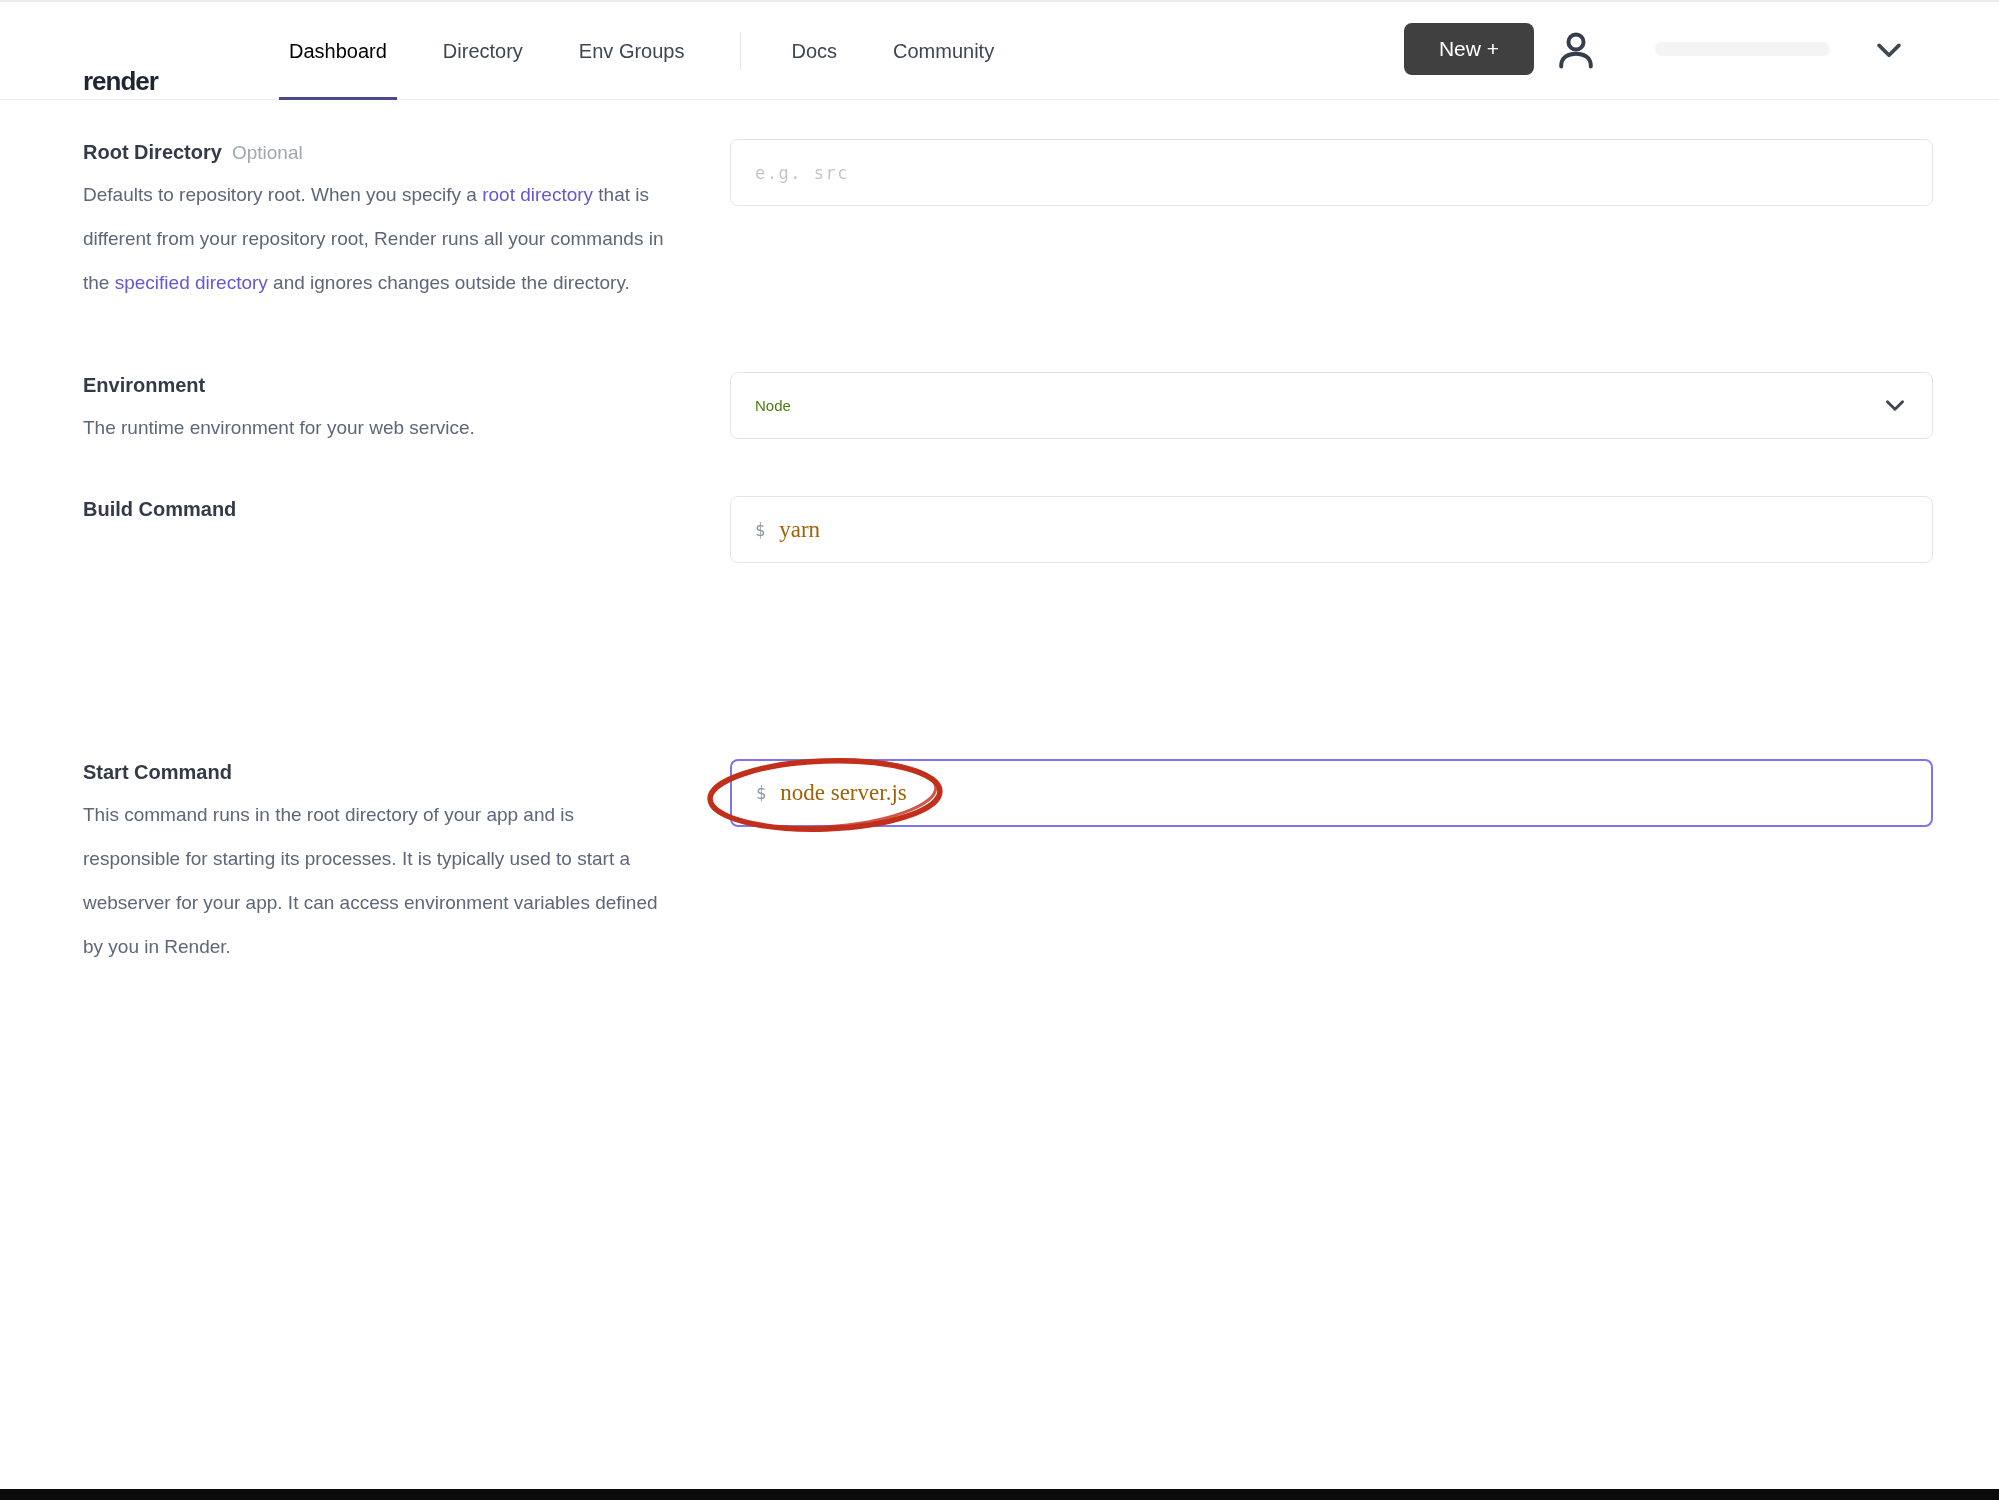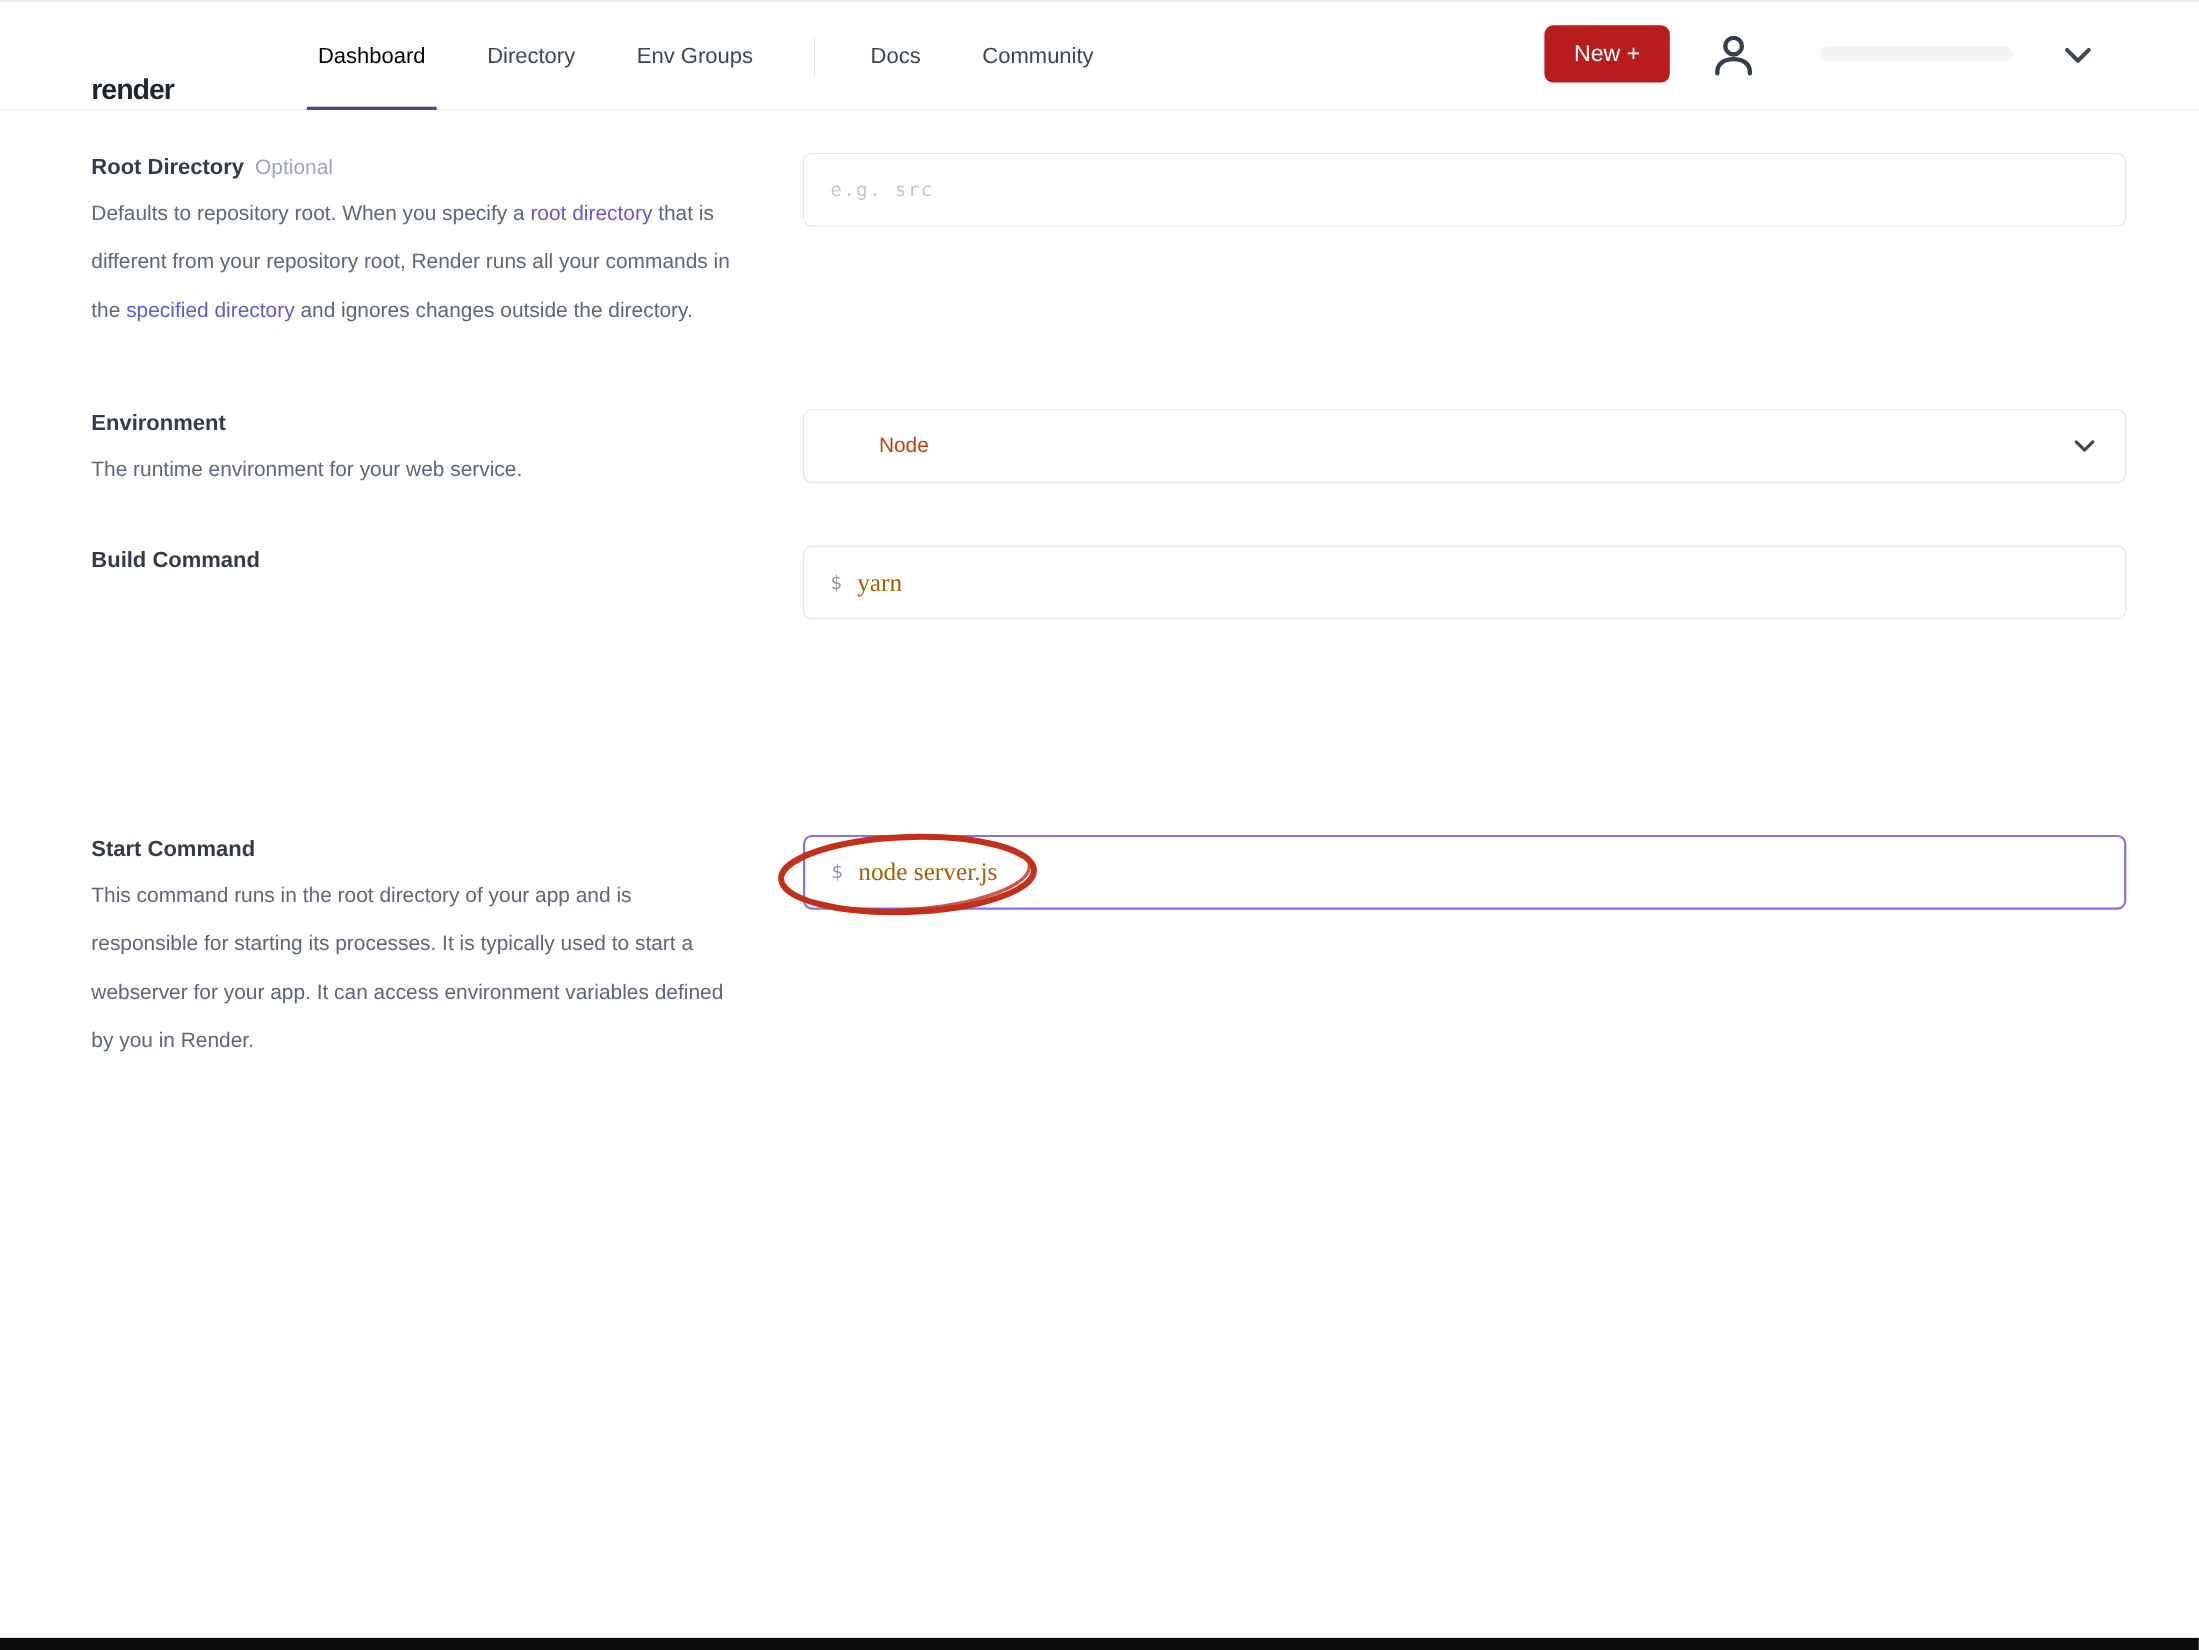--- a/index.html
+++ b/index.html
@@ -28,22 +28,22 @@
     padding: 0 6px; margin-right: 44px;
     font-size: 20px; color: #3d4654; text-decoration: none; cursor: pointer;
   }
   .nav-item.active { color: #000000; }
   .nav-item.active::after {
     content: ""; position: absolute; left: -4px; right: -4px; bottom: 0;
     height: 3px; background: #4d4889;
   }
   .nav-divider { width: 1px; height: 38px; background: #e3e5e9; margin: 0 44px 0 6px; }
   .new-btn {
-    position: absolute; left: 1404px; top: 21px; width: 114px; height: 52px;
-    background: #b91c1c; color: #fff; border: none; border-radius: 8px;
+    position: absolute; left: 1404px; top: 21px; width: 130px; height: 52px;
+    background: #404040; color: #fff; border: none; border-radius: 8px;
     font-size: 21px; font-family: "Liberation Sans", sans-serif; cursor: pointer;
   }
   .account-icon { position: absolute; left: 1553px; top: 26px; width: 46px; height: 46px; cursor: pointer; }
   .redacted-user {
     position: absolute; left: 1655px; top: 40px; width: 175px; height: 14px;
     background: #f4f4f4; border-radius: 7px;
   }
   .caret-icon { position: absolute; left: 1872px; top: 36px; width: 34px; height: 28px; cursor: pointer; }
   svg.stroke-icon { stroke: #343e4d; fill: none; stroke-width: 2.4; stroke-linecap: round; stroke-linejoin: round; }
   svg.caret { stroke: #3f4753; fill: none; stroke-width: 2.6; stroke-linecap: round; stroke-linejoin: round; }
@@ -74,21 +74,21 @@
     flex: 1; border: none; outline: none; background: transparent;
     font-family: Liberation Serif, serif; font-size: 23px; color: #a16207;
   }
   .text-input {
     flex: 1; border: none; outline: none; background: transparent;
     font-family: "DejaVu Sans Mono", monospace; font-size: 17px; color: #31383f;
     letter-spacing: 1.5px;
   }
   .text-input::placeholder { color: #c0c6cd; }
   .select-field { justify-content: space-between; cursor: pointer; }
-  .select-value { font-size: 19px; color: #c2410c; margin-left: 44px; }
+  .select-value { font-size: 15px; color: #4d7c0f; }
 
   
   .annotation-ellipse { position: absolute; left: 700px; top: 749px; width: 250px; height: 88px; pointer-events: none; }
 
   
   .bottom-bar { position: absolute; left: 0; top: 1487px; width: 1999px; height: 13px; background: #0b0b0b; }
 </style>
 </head>
 <body>
 

